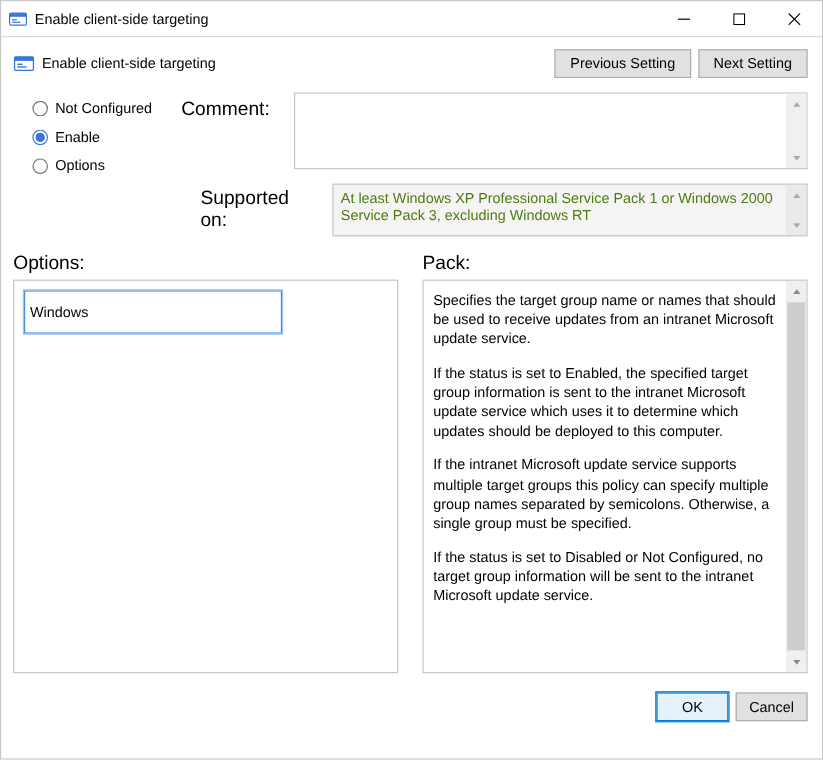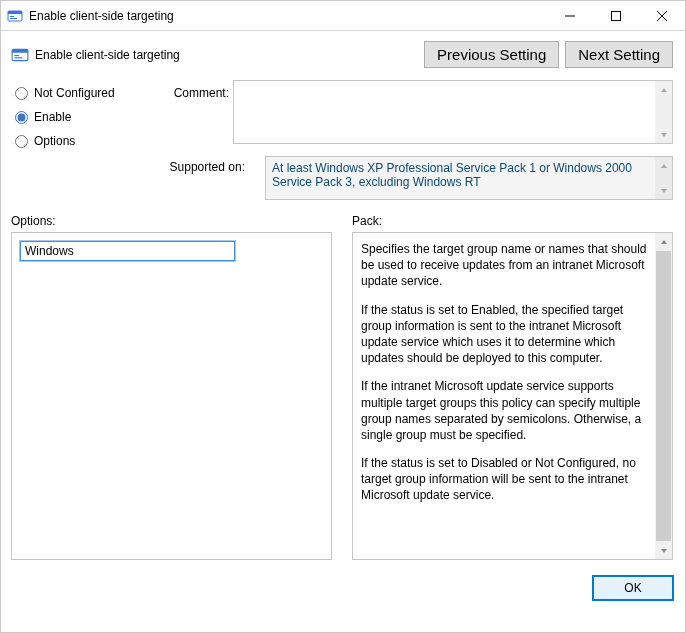--- a/index.html
+++ b/index.html
@@ -32,37 +32,37 @@
     align-items:center;
     padding:10px 12px 6px 10px;
   }
   .header .hicon { width:18px; height:18px; margin-right:6px; display:flex; align-items:center; justify-content:center;}
   .header .desc { font-size:12px; }
   .navbtns { margin-left:auto; display:flex; gap:6px;}
   .std-btn {
     background:#e1e1e1;
     border:1px solid #adadad;
     font-family:inherit;
-    font-size:15px;
+    font-size:12px;
     padding:4px 12px;
     min-width:90px;
     text-align:center;
   }
 
   
   .cfg {
     display:grid;
     grid-template-columns: 120px 90px 1fr;
     column-gap:4px;
-    padding:6px 12px 6px 14px;
+    padding:6px 12px 6px 26px;
   }
   .radio-col { display:flex; flex-direction:column; gap:10px; padding-top:6px;}
   .radio-row { display:flex; align-items:center; gap:6px; font-size:12px;}
   .radio-input { margin:0; width:13px; height:13px; accent-color:#3a76d6;}
-  .lbl-col { font-size:12px; padding-top:6px;text-align:right;}
+  .lbl-col { font-size:16px; padding-top:6px;}
   .field-col { }
   .comment-box {
     width:100%; height:64px;
     border:1px solid #c5c5c5;
     background:#fff;
     position:relative;
   }
   .scroll-faux {
     position:absolute; right:0; top:0; bottom:0; width:17px;
     background:#f0f0f0;
@@ -70,31 +70,31 @@
   }
   .scroll-ar { height:17px; display:flex; align-items:center; justify-content:center; color:#888;}
   .supported-row { grid-column: 1 / span 3; display:grid; grid-template-columns:120px 90px 1fr; column-gap:20px; margin-top:8px;}
   .supported-box {
     border:1px solid #c5c5c5;
     background:#f4f4f4;
     padding:4px 6px;
     font-size:12px;
     height:44px;
     position:relative;
-    color:#0c4a6e;
+    color:#4d7c0f;
   }
   .supported-box .scroll-faux{ background:#eaeaea;}
 
   
   .labels-row {
     display:grid;
     grid-template-columns: 1fr 1fr;
     column-gap:20px;
     padding:8px 12px 4px 10px;
-    font-size:12px;
+    font-size:16px;
   }
   
   .panels {
     display:grid;
     grid-template-columns: 1fr 1fr;
     column-gap:20px;
     padding:0 12px 8px 10px;
     height:336px;
   }
   .panel {
@@ -107,38 +107,38 @@
   }
   .panel .scroll-faux{ background:#f0f0f0;}
   .opt-label { margin-bottom:6px; }
   .opt-input {
     width:215px;
     border:1px solid #4a90d9;
     outline:1px solid #9fc6ec;
     padding:2px 4px;
     font-family:inherit;
     font-size:12px;
-    height:20px;
+    height:36px;
   }
   .help-panel { padding:8px 22px 8px 8px; line-height:1.35;}
   .help-panel p { margin:0 0 12px 0;}
   
   .bottombar {
     display:flex;
     justify-content:flex-end;
     gap:6px;
     padding:8px 12px 10px 10px;
   }
   .bottom-btn {
     background:#e1e1e1;
     border:1px solid #adadad;
     font-family:inherit;
     font-size:12px;
     padding:4px 0;
-    width:80px;
+    width:60px;
     text-align:center;
   }
   .bottom-btn.default-btn {
     border:1px solid #0078d7;
     outline:1px solid #0078d7;
     background:#e5f1fb;
   }
 </style>
 </head>
 <body>
@@ -267,13 +267,14 @@
           <svg width="8" height="8" viewBox="0 0 8 8">
             <path d="M4 6 L7 2 L1 2 Z" fill="#888"></path>
           </svg>
         </div>
     </div>
   </div>
 </div>
 
 <div class="bottombar">
   <button class="bottom-btn default-btn">OK</button>
+  <button class="bottom-btn">Cancel</button>
 </div>
 
 </body></html>

